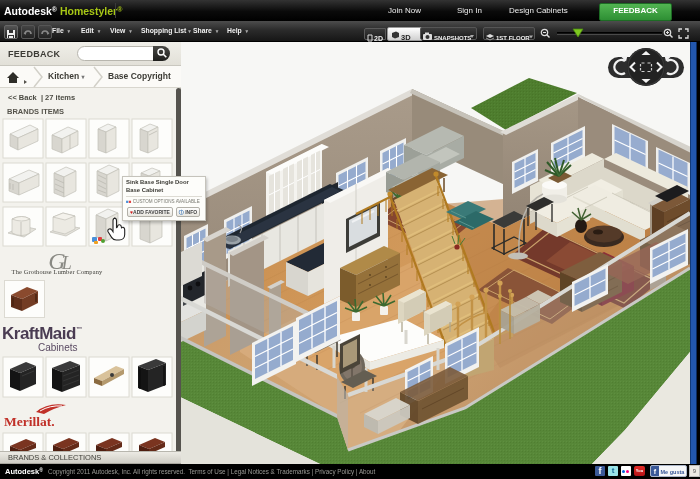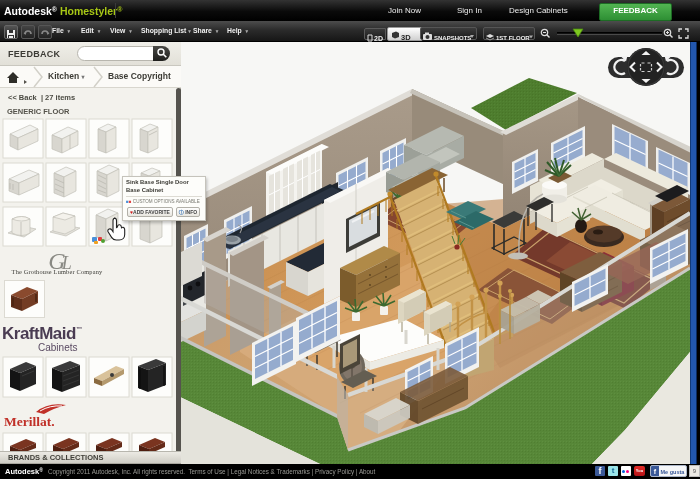--- a/index.html
+++ b/index.html
@@ -677,21 +677,21 @@
 <div class="abs" style="left:48px;top:71px;font-size:8.5px;font-weight:bold;color:#3c3b35;">Kitchen <span style="font-size:6px;color:#777;">▾</span></div>
 
 <svg class="abs" style="left:92px;top:66px;" width="12" height="22">
       <path d="M2,1 l8,10 -8,10" fill="none" stroke="#d2d0c8" stroke-width="1.5"></path>
     </svg>
 
 <div class="abs" style="left:108px;top:71px;font-size:8.5px;font-weight:bold;color:#3c3b35;">Base Copyright</div>
 
 <div class="abs" style="left:8px;top:93px;font-size:7.5px;font-weight:bold;color:#4a4a42;">&lt;&lt; Back&nbsp; | 27 items</div>
 
-<div class="abs" style="left:7px;top:107px;font-size:7.5px;font-weight:bold;color:#55534b;">GENERIC FLOOR</div>
+<div class="abs" style="left:7px;top:107px;font-size:7.5px;font-weight:bold;color:#55534b;">BRANDS ITEMS</div>
 
 <div class="abs" style="left:176px;top:88px;width:5px;height:370px;background:#55534e;border-radius:3px;"></div>
 
 <svg class="abs" style="left:0px;top:117px;" width="181" height="132" viewBox="0 0 181 132">
 <g stroke="#dcdad2" fill="#fdfdfb">
 <rect x="3" y="2" width="40" height="39"></rect>
         <rect x="46" y="2" width="40" height="39"></rect>
         <rect x="89" y="2" width="40" height="39"></rect>
         <rect x="132" y="2" width="40" height="39"></rect>
 <rect x="3" y="46" width="40" height="39"></rect>
@@ -874,21 +874,21 @@
       </g>
 <g>
         <polygon points="139,13 155,6 165,10 149,17" fill="#7a3420"></polygon>
         <polygon points="139,13 149,17 149,22 139,20" fill="#4e1e10"></polygon>
         <polygon points="149,17 165,10 165,15 149,22" fill="#642a18"></polygon>
       </g>
 </svg>
 
 <div class="abs" style="left:0;top:451px;width:181px;height:13px;background:linear-gradient(#eceae4,#cfcdc5);border-top:1px solid #b8b6ae;border-bottom:1px solid #a8a69e;"></div>
 
-<div class="abs" style="left:8px;top:453px;font-size:7.5px;font-weight:bold;color:#3f3e38;">BRANDS &amp; COLLECTIONS</div>
+<div class="abs" style="left:8px;top:453px;font-size:7.5px;font-weight:normal;color:#3f3e38;">BRANDS &amp; COLLECTIONS</div>
 
 <div class="abs" style="left:122px;top:176px;width:84px;height:45px;background:#fdfdfa;border:1px solid #c5c3bb;box-shadow:1px 2px 3px rgba(0,0,0,0.25);"></div>
 
 <div class="abs" style="left:126px;top:179px;width:76px;font-size:5.9px;font-weight:bold;color:#3c3b35;line-height:7.8px;">Sink Base Single Door Base Cabinet</div>
 
 <div class="abs" style="left:126px;top:196px;width:76px;height:1px;background:#dddbd3;"></div>
 
 <div class="abs" style="left:126px;top:199px;width:80px;font-size:4.6px;color:#7a7a72;"><span style="color:#4a90d9;">■</span><span style="color:#e04040;">■</span> CUSTOM OPTIONS AVAILABLE</div>
 
 <div class="abs" style="left:127px;top:207px;width:46px;height:10px;background:linear-gradient(#fefefe,#e8e6df);border:1px solid #b2b0a8;border-radius:2px;font-size:5px;font-weight:bold;color:#444;text-align:center;line-height:9px;white-space:nowrap;"><span style="color:#d02020;">♥</span>ADD FAVORITE</div>

